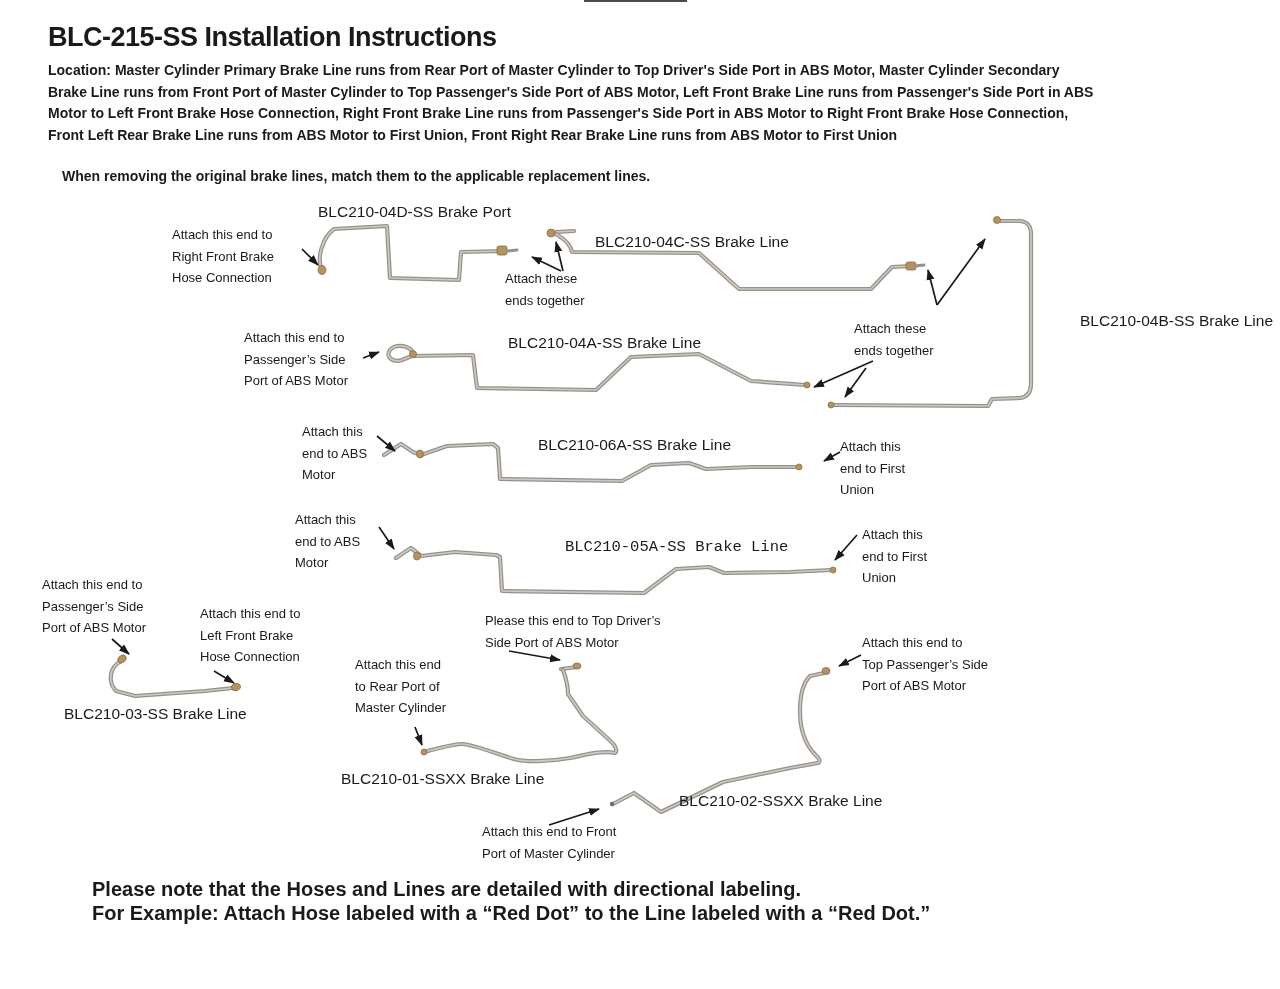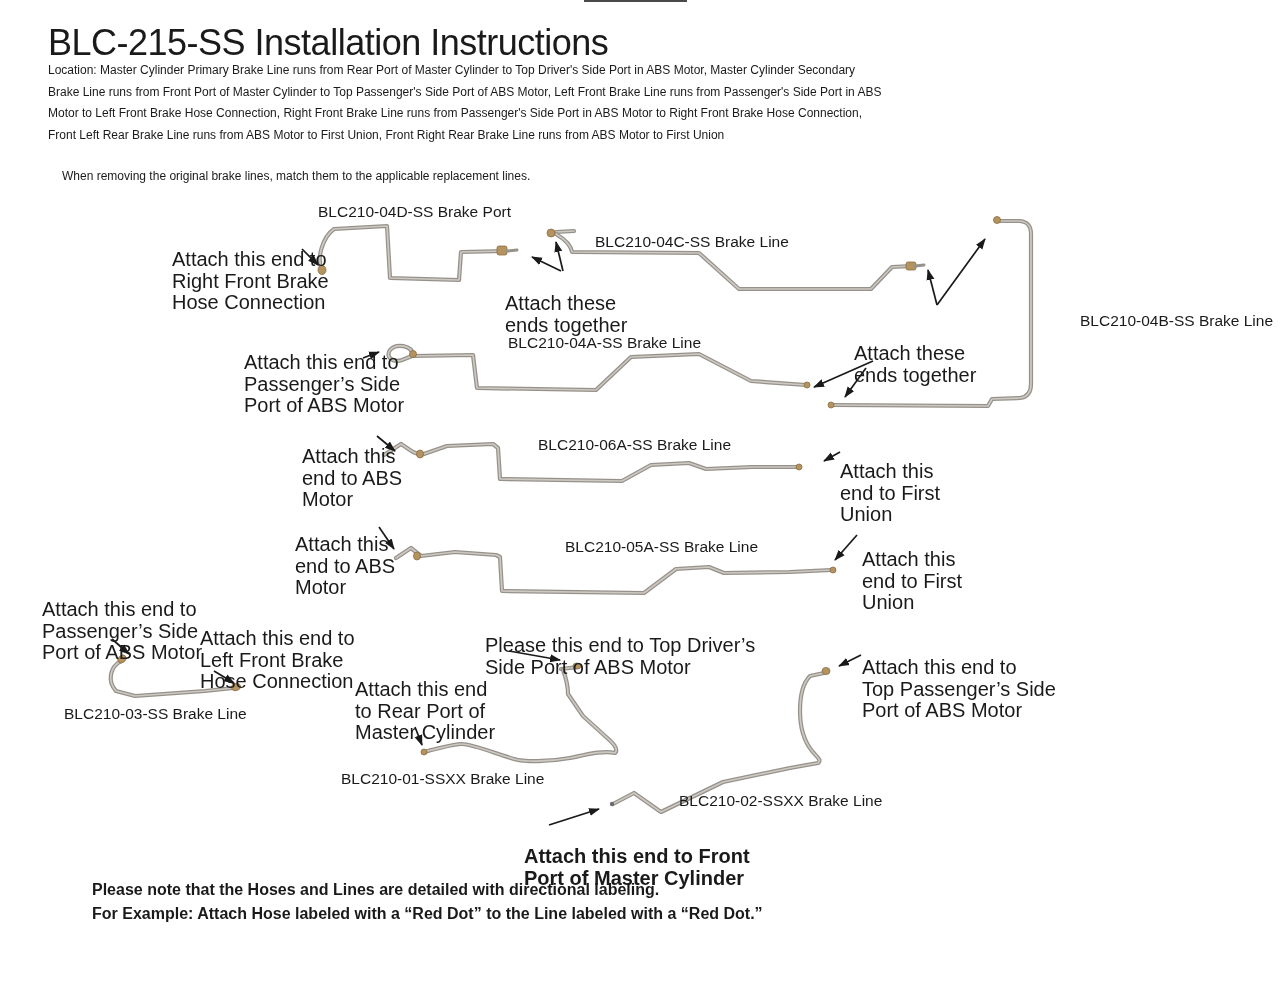--- a/index.html
+++ b/index.html
@@ -2,25 +2,25 @@
 <html><head>
 <meta charset="utf-8">
 <style>
   html,body{margin:0;padding:0;}
   body{
     width:1280px;height:989px;position:relative;background:#ffffff;
     font-family:"Liberation Sans","DejaVu Sans",sans-serif;color:#1a1a1a;
     overflow:hidden;
   }
   .abs{position:absolute;}
-  .title{font-size:36px;font-weight:400;letter-spacing:-0.5px;white-space:nowrap;}
-  .bold-block{font-size:12px;font-weight:400;line-height:21.5px;white-space:pre-line;width:1210px;}
+  .title{font-size:27px;font-weight:700;letter-spacing:-0.5px;white-space:nowrap;}
+  .bold-block{font-size:14px;font-weight:700;line-height:21.5px;white-space:pre-line;width:1210px;}
   .plbl{font-size:15.5px;font-weight:400;white-space:nowrap;}
-  .ann{font-size:20px;font-weight:400;line-height:21.5px;white-space:pre-line;margin-top:25px;}
-  .footer{font-size:16px;font-weight:700;line-height:23.5px;white-space:pre-line;}
+  .ann{font-size:13px;font-weight:400;line-height:21.5px;white-space:pre-line;}
+  .footer{font-size:20px;font-weight:700;line-height:23.5px;white-space:pre-line;}
   .artifact{background:#4a4a4a;}
   svg{position:absolute;left:0;top:0;pointer-events:none;}
   .tube-outer{fill:none;stroke:#96928b;stroke-width:4.2;stroke-linejoin:round;stroke-linecap:round;}
   .tube-inner{fill:none;stroke:#cdc9c2;stroke-width:1.7;stroke-linejoin:round;stroke-linecap:round;}
   .fit{fill:#b5935f;stroke:#8a6d43;stroke-width:0.8;}
   .arrow{stroke:#1a1a1a;stroke-width:1.7;fill:none;}
 </style>
 </head>
 <body>
 
@@ -129,21 +129,21 @@
     <path class="arrow" marker-end="url(#ah)" d="M861,655 L839,666"></path>
     <path class="arrow" marker-end="url(#ah)" d="M549,825 L599,809"></path>
   </g>
 </svg>
 
 <div class="abs plbl" style="left:318px;top:203px;">BLC210-04D-SS Brake Port</div>
 <div class="abs plbl" style="left:595px;top:233px;">BLC210-04C-SS Brake Line</div>
 <div class="abs plbl" style="left:1080px;top:312px;">BLC210-04B-SS Brake Line</div>
 <div class="abs plbl" style="left:508px;top:334px;">BLC210-04A-SS Brake Line</div>
 <div class="abs plbl" style="left:538px;top:436px;">BLC210-06A-SS Brake Line</div>
-<div class="abs plbl" style="left:565px;top:538px;">BLC210-05A-SS Brake Line</div>
+<div class="abs plbl" style="left:565px;top:538px;font-family:Liberation Mono, monospace;">BLC210-05A-SS Brake Line</div>
 <div class="abs plbl" style="left:64px;top:705px;">BLC210-03-SS Brake Line</div>
 <div class="abs plbl" style="left:341px;top:770px;">BLC210-01-SSXX Brake Line</div>
 <div class="abs plbl" style="left:679px;top:792px;">BLC210-02-SSXX Brake Line</div>
 
 <div class="abs ann" style="left:172px;top:224px;">Attach this end to
 Right Front Brake
 Hose Connection</div>
 <div class="abs ann" style="left:505px;top:268px;">Attach these
 ends together</div>
 <div class="abs ann" style="left:854px;top:318px;">Attach these
@@ -170,17 +170,17 @@
 Left Front Brake
 Hose Connection</div>
 <div class="abs ann" style="left:355px;top:654px;">Attach this end
 to Rear Port of
 Master Cylinder</div>
 <div class="abs ann" style="left:485px;top:610px;">Please this end to Top Driver’s
 Side Port of ABS Motor</div>
 <div class="abs ann" style="left:862px;top:632px;">Attach this end to
 Top Passenger’s Side
 Port of ABS Motor</div>
-<div class="abs ann" style="left:524px;top:821px;font-weight:bold;">Attach this end to Front
+<div class="abs ann" style="left:482px;top:821px;">Attach this end to Front
 Port of Master Cylinder</div>
 
 <div class="abs footer" style="left:92px;top:878px;">Please note that the Hoses and Lines are detailed with directional labeling.
 For Example: Attach Hose labeled with a “Red Dot” to the Line labeled with a “Red Dot.”</div>
 
 </body></html>

